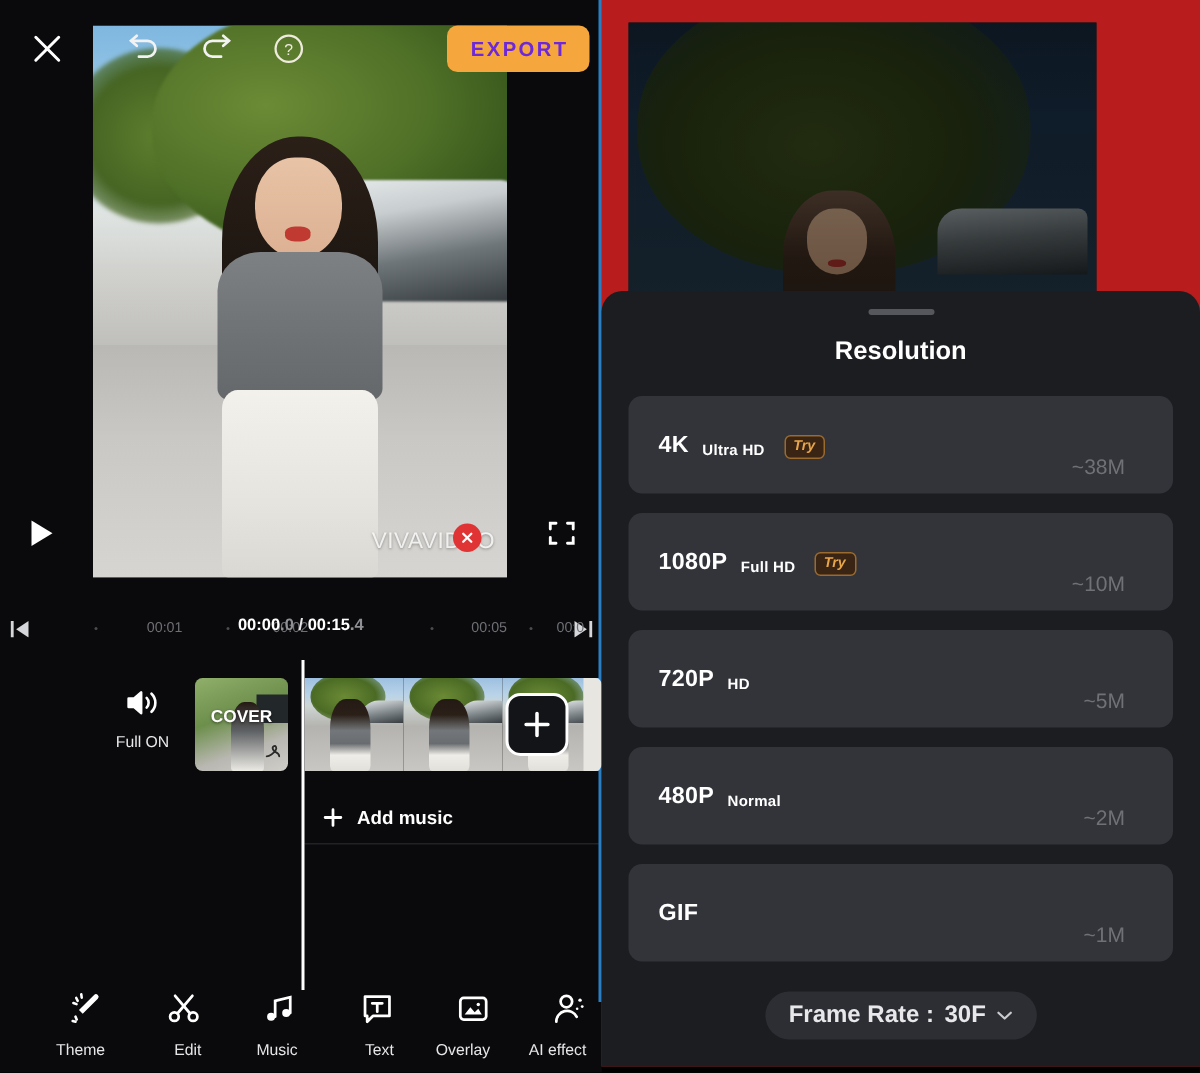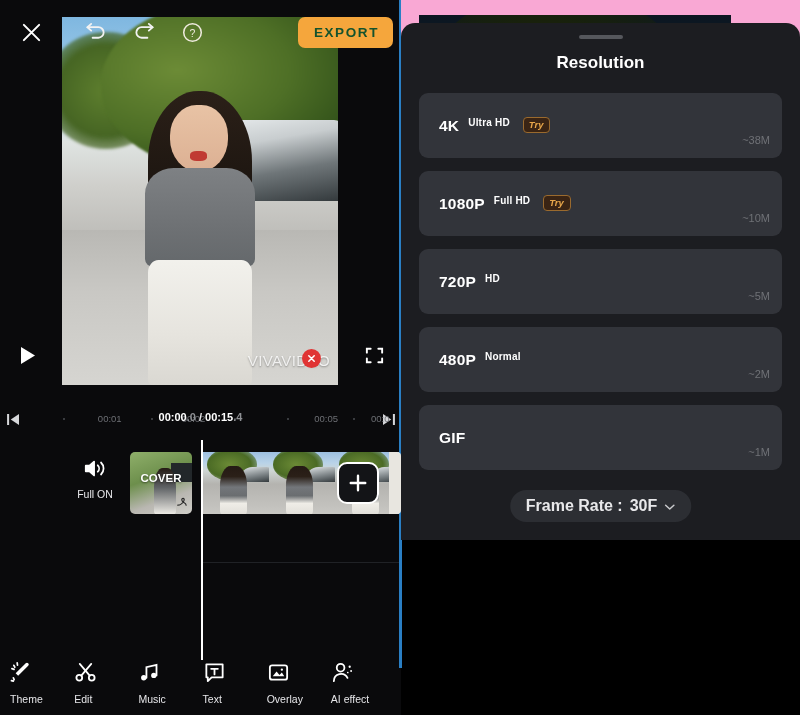--- a/index.html
+++ b/index.html
@@ -37,21 +37,21 @@
   }
   .topbar-mid {
     flex: 1; height: 64px;
     display: flex; align-items: center; gap: 26px;
     padding-left: 22px;
   }
   .icon-btn { display: flex; align-items: center; justify-content: center; }
   .export-btn {
     position: absolute; right: 8px; top: 17px;
     background: #f5a63c;
-    color: #14532d;
+    color: #6d28d9;
     font-size: 13.5px; font-weight: bold; letter-spacing: 1.6px;
     padding: 8px 14px 8px 16px;
     border-radius: 7px;
   }
 
   
   .preview-wrap {
     position: absolute; left: 0; top: 0;
     width: 401px; height: 398px;
     background: #0a0a0c;
@@ -282,30 +282,30 @@
   
   .bottombar {
     position: absolute; left: 0; bottom: 0;
     width: 401px; height: 60px;
     display: flex; align-items: center; justify-content: space-around;
     background: #0a0a0c;
     padding: 0 8px 4px 8px;
   }
   .tool {
     display: flex; flex-direction: column;
-    align-items: flex-start; gap: 5px;
+    align-items: flex-end; gap: 5px;
     width: 60px;
   }
   .tool-label { font-size: 10.5px; color: #e6e6e9; }
 
   
   .right {
     position: relative;
-    width: 399px; height: 540px;
-    background: #f9a8d4;
+    width: 399px; height: 711px;
+    background: #b91c1c;
     flex: none;
     text-decoration: underline;
   }
   .right-preview {
     position: absolute; left: 18px; top: 15px;
     width: 312px; height: 200px;
     overflow: hidden;
     background: #0c0f10;
   }
   .rp-sky { position: absolute; inset: 0; background: linear-gradient(180deg, #15273a 0%, #1b3147 30%, #243a4a 100%); }
@@ -359,35 +359,35 @@
   }
   .res-row {
     position: relative;
     height: 65px;
     margin-bottom: 13px;
     background: #32343a;
     border-radius: 9px;
     display: flex; align-items: center;
     padding: 0 20px;
   }
-  .res-left { display: flex; align-items: flex-start; gap: 9px; }
+  .res-left { display: flex; align-items: flex-end; gap: 9px; }
   .res-main { font-size: 15.5px; font-weight: bold; color: #fff; letter-spacing: 0.2px; }
   .res-sub  { font-size: 10px; font-weight: bold; color: #fff; letter-spacing: 0.2px; }
   .try-badge {
     margin-left: 4px;
     font-size: 9.5px; font-style: italic; font-weight: bold;
     color: #e8a64a;
     background: #3a2414;
     border: 1px solid #9a6a2e;
     border-radius: 4px;
     padding: 1px 6px 2px 5px;
   }
   .res-size {
-    position: absolute; right: 12px;
-    font-size: 11px; color: #6f7176; margin-top: 28px;
+    position: absolute; right: 32px;
+    font-size: 14px; color: #6f7176; margin-top: 28px;
   }
   .frame-rate {
     position: absolute; left: 50%; bottom: 18px;
     transform: translateX(-50%);
     background: #2c2e33;
     border-radius: 18px;
     height: 32px;
     display: flex; align-items: center; gap: 7px;
     padding: 0 16px;
     color: #e8e8ea; font-size: 16px; font-weight: bold;
@@ -532,20 +532,26 @@
             </div>
           <div class="strip-tail"></div>
         </div>
         <div class="add-clip-btn">
           <svg width="20" height="20" viewBox="0 0 22 22">
               <path d="M11 3 V19 M3 11 H19" stroke="#fff" stroke-width="2.6" stroke-linecap="round"></path>
             </svg>
         </div>
       </div>
 
+      <div class="add-music">
+        <svg width="14" height="14" viewBox="0 0 16 16">
+            <path d="M8 2 V14 M2 8 H14" stroke="#fff" stroke-width="2.1" stroke-linecap="round"></path>
+          </svg>
+        <span>Add music</span>
+      </div>
       <div class="am-line"></div>
 
       <div class="playhead"></div>
     </div>
 
     <div class="bottombar">
       <div class="tool">
         <span>
           <svg width="23" height="23" viewBox="0 0 24 24" fill="none" stroke="#fff" stroke-width="1.8" stroke-linecap="round">
             <path d="M8.5 15.5 L19 5 a1.8 1.8 0 0 0-2.6-2.6 L5.9 12.9 Z" fill="#fff" stroke="none"></path>

